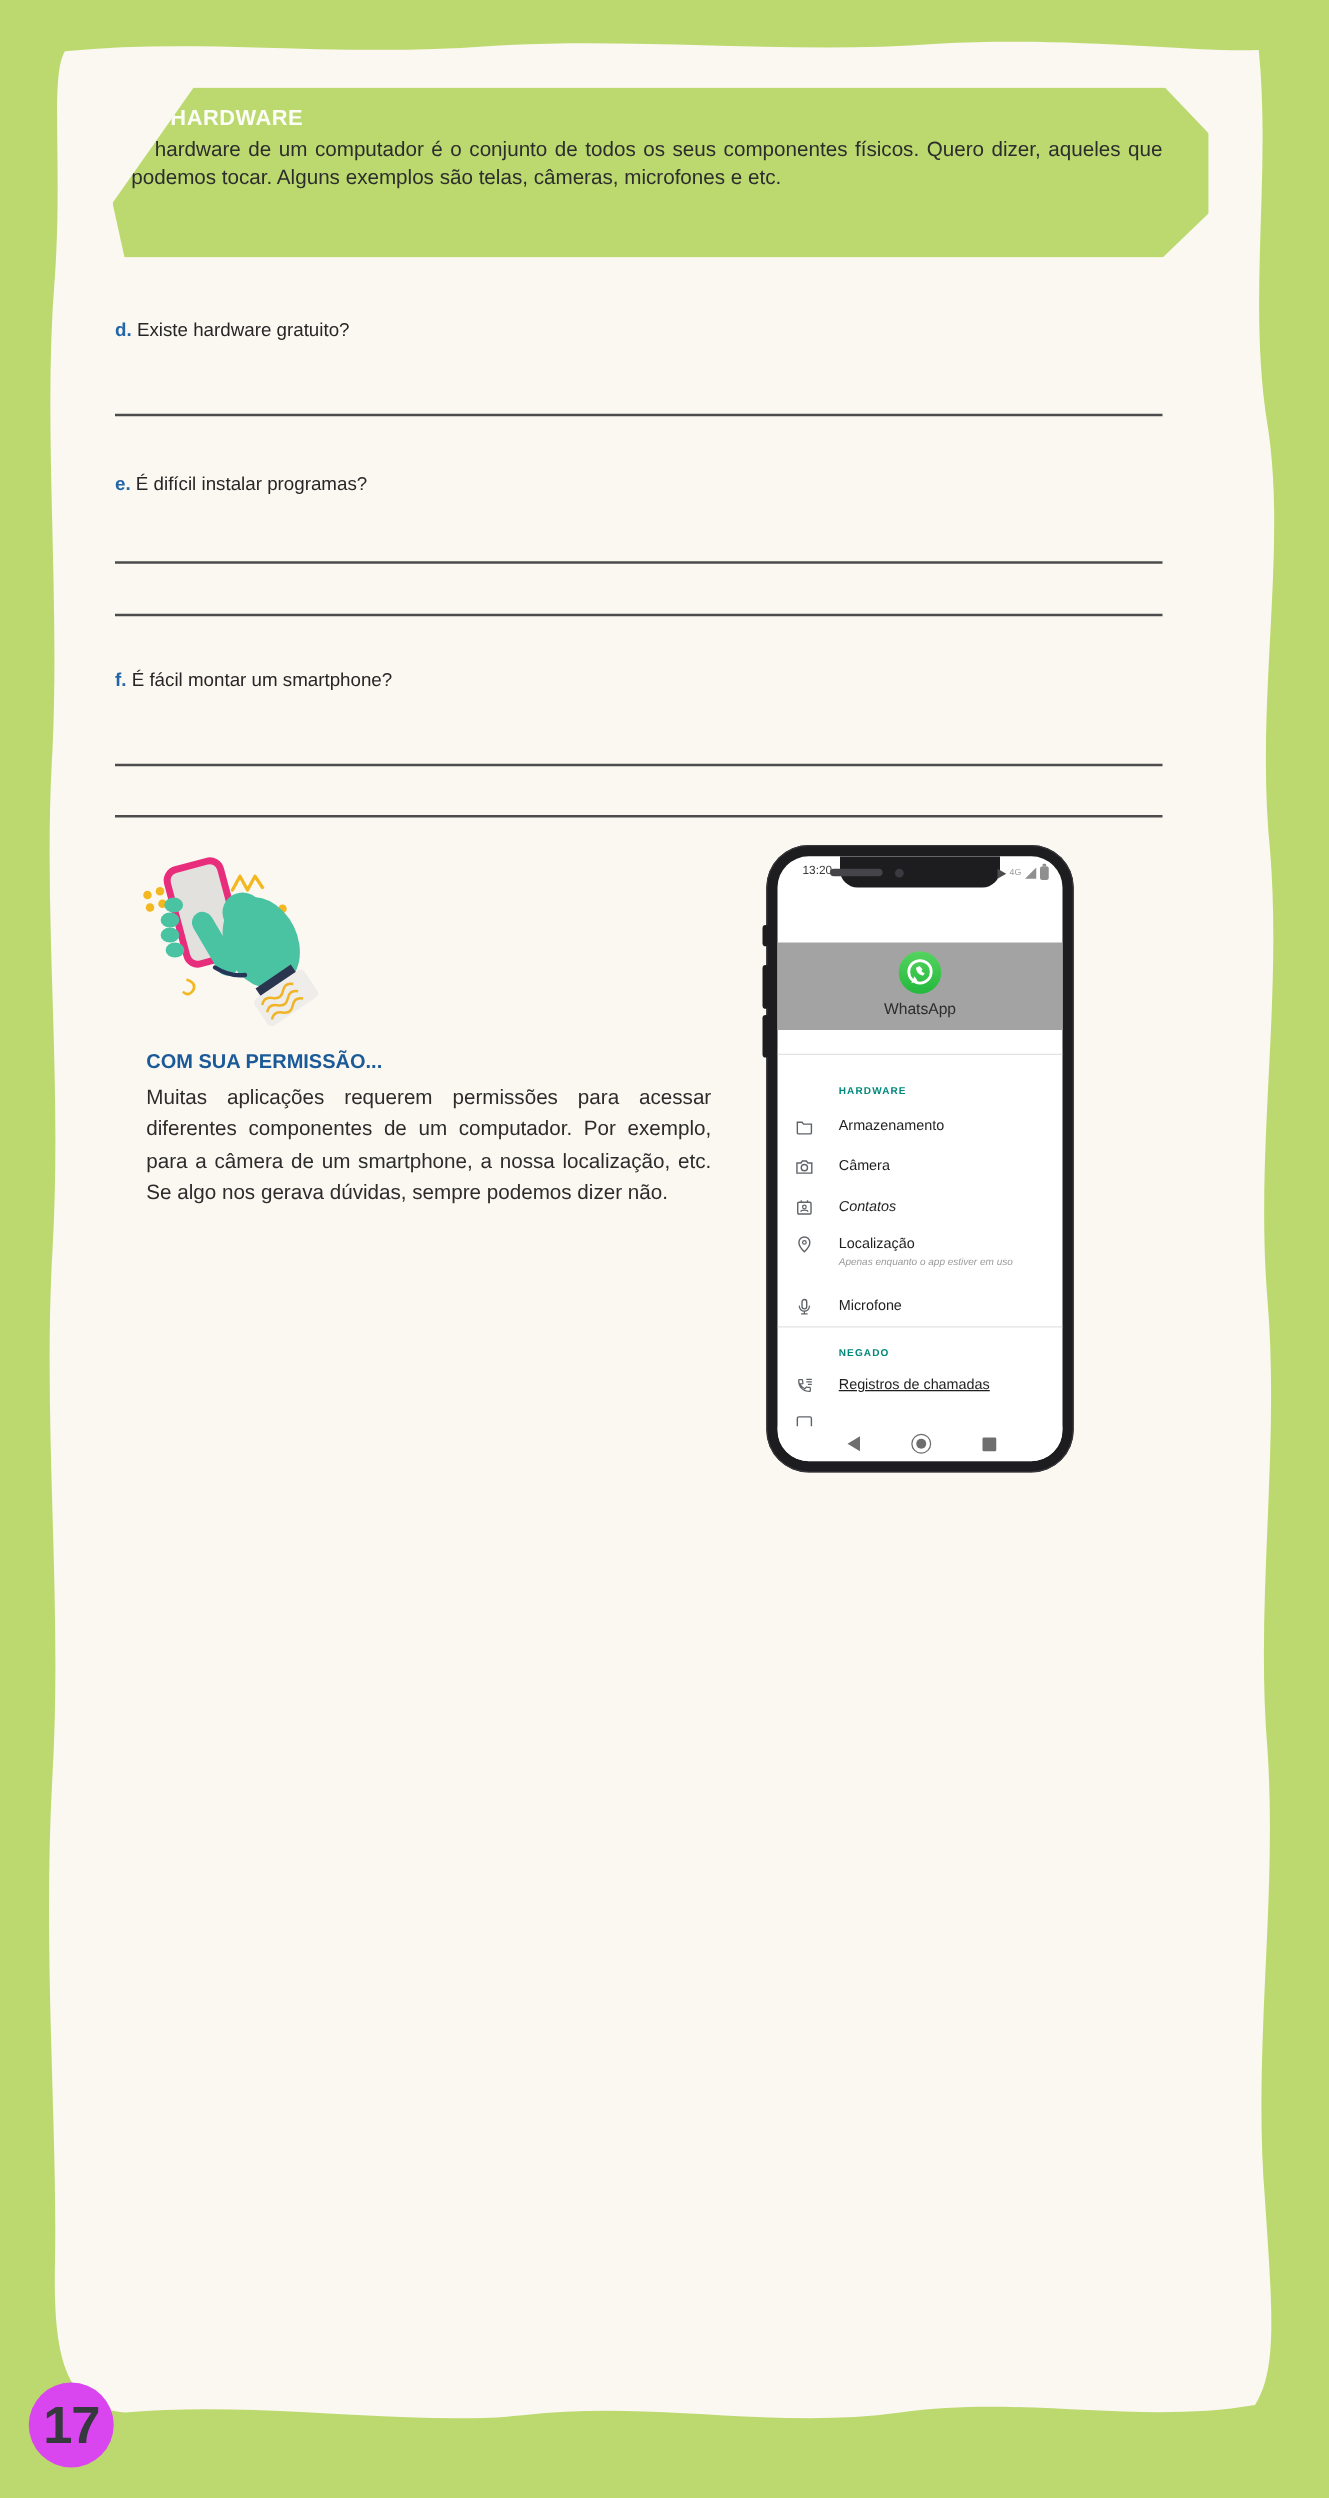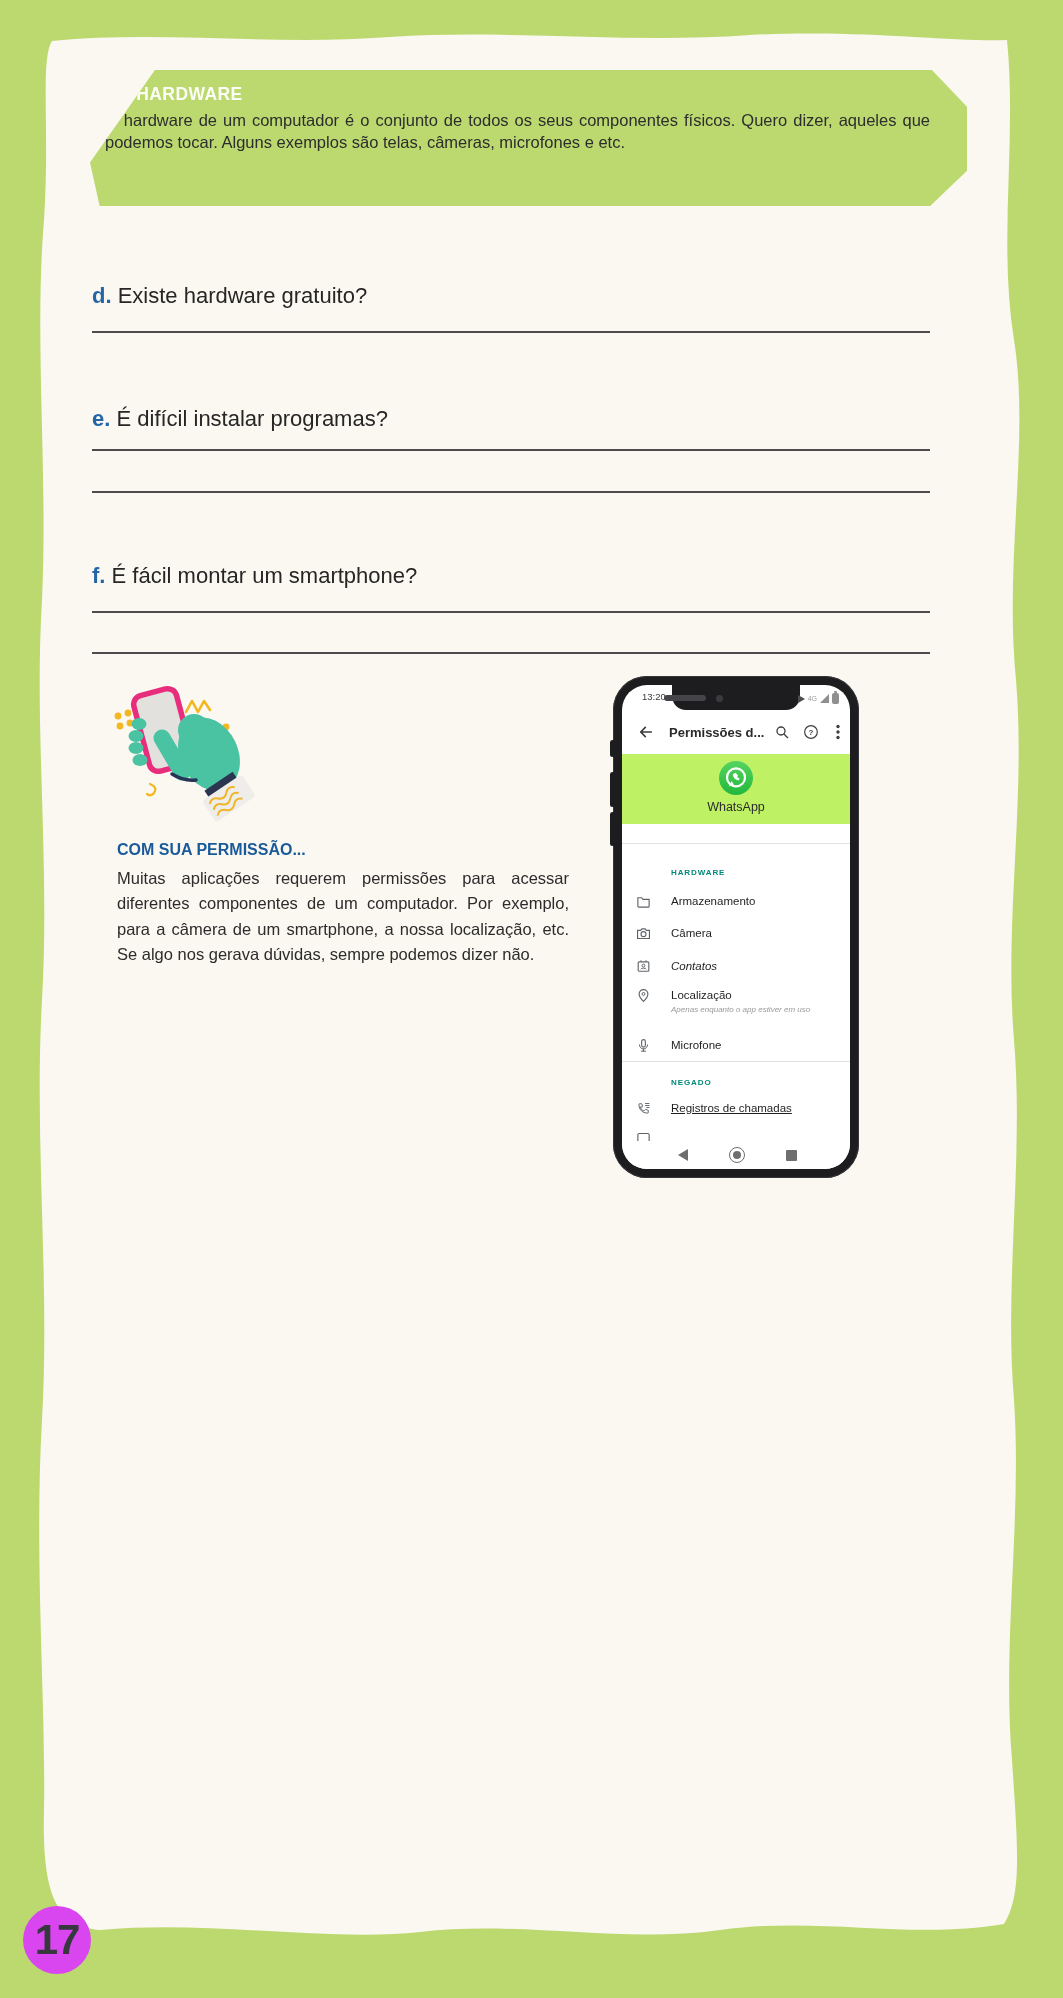--- a/index.html
+++ b/index.html
@@ -14,21 +14,21 @@
   
   .callout{
     left:90px;top:70px;width:877px;height:136px;background:#bcd96f;
     clip-path:polygon(7.4% 0%, 96% 0%, 100% 27%, 100% 74%, 95.8% 100%, 1.1% 100%, 0% 68%);
     z-index:2;
   }
   .callout-title{position:absolute;left:27px;top:14px;color:#fdfdf8;font-weight:bold;font-size:17.5px;letter-spacing:.4px;}
   .callout-body{position:absolute;left:15px;top:40px;width:825px;font-size:16.5px;line-height:21.5px;color:#2d2d2d;text-align:justify;}
 
   
-  .question{font-size:22px;color:#262626;z-index:2;margin-top:27px;}
+  .question{font-size:15px;color:#262626;z-index:2;}
   .q-marker{color:#2366a8;font-weight:bold;}
   .answer-line{height:0;border-top:2.5px solid #4c4c4c;width:838px;left:92px;z-index:2;}
 
   
   .perm-title{left:117px;top:841px;font-size:16px;font-weight:bold;color:#1b5a99;z-index:2;}
   .perm-body{left:117px;top:866px;width:452px;font-size:16.5px;line-height:25.4px;color:#2c2c2c;text-align:justify;z-index:2;}
 
   
   .phone{left:613px;top:676px;width:246px;height:502px;background:#1d1d1f;border-radius:34px;z-index:3;box-shadow:0 0 0 1px #35353a inset;}
   .side-btn{position:absolute;left:-3px;width:5px;background:#1d1d1f;border-radius:3px;}
@@ -41,21 +41,21 @@
   .vpn-tri{width:0;height:0;border-left:7px solid #4c4c4c;border-top:4px solid transparent;border-bottom:4px solid transparent;}
   .net-4g{font-size:7px;color:#9b9b9b;}
   .sig-tri{width:0;height:0;border-bottom:9px solid #8f8f8f;border-left:9px solid transparent;}
   .battery{width:7px;height:11px;background:#8f8f8f;border-radius:2px;position:relative;}
   .battery::before{content:"";position:absolute;left:2px;top:-2px;width:3px;height:2px;background:#8f8f8f;border-radius:1px;}
 
   .appbar{position:absolute;left:0;top:25px;width:100%;height:44px;display:flex;align-items:center;}
   .appbar-title{position:absolute;left:47px;font-size:13px;font-weight:600;color:#2a2a2a;}
   .ic{position:absolute;}
 
-  .wa-header{position:absolute;left:0;top:69px;width:100%;height:70px;background:#bef264;text-align:center;}
+  .wa-header{position:absolute;left:0;top:69px;width:100%;height:70px;background:#a3a3a3;text-align:center;}
   .wa-icon{position:absolute;left:97px;top:7px;width:34px;height:34px;border-radius:50%;background:linear-gradient(#55d45f,#23b83d);}
   .wa-label{position:absolute;top:46px;width:100%;font-size:12.5px;color:#2c2c2c;}
 
   .divider{position:absolute;left:0;width:100%;height:1px;background:#e2e2e0;}
   .sec-label{position:absolute;left:49px;font-size:8px;font-weight:bold;letter-spacing:.9px;color:#00897b;}
   .row-label{position:absolute;left:49px;font-size:11.5px;color:#1f1f1f;}
   .row-sub{position:absolute;left:49px;font-size:8px;color:#9a9a9a;font-style:italic;}
   .row-icon{position:absolute;left:14px;width:15px;height:15px;}
 
   .navbar{position:absolute;left:0;bottom:0;width:100%;height:28px;background:#ffffff;border-radius:0 0 22px 22px;z-index:5;}
@@ -169,39 +169,20 @@
     <div class="notch"></div>
     <div class="speaker"></div>
     <div class="front-cam"></div>
     <div class="status-icons">
       <div class="vpn-tri"></div>
       <div class="net-4g">4G</div>
       <div class="sig-tri"></div>
       <div class="battery"></div>
     </div>
 
-    <div class="appbar">
-      <svg class="ic" style="left:16px;" width="16" height="16" viewBox="0 0 24 24">
-        <path d="M20 12 H5 M11 5 l-7 7 7 7" fill="none" stroke="#3a3a3a" stroke-width="2.4" stroke-linecap="round" stroke-linejoin="round"></path>
-      </svg>
-      <div class="appbar-title">Permissões d...</div>
-      <svg class="ic" style="left:152px;" width="16" height="16" viewBox="0 0 24 24">
-        <circle cx="10.5" cy="10.5" r="6" fill="none" stroke="#3f3f3f" stroke-width="2"></circle>
-        <path d="M15 15 l5.5 5.5" stroke="#3f3f3f" stroke-width="2" stroke-linecap="round"></path>
-      </svg>
-      <svg class="ic" style="left:181px;" width="16" height="16" viewBox="0 0 24 24">
-        <circle cx="12" cy="12" r="9.5" fill="none" stroke="#3f3f3f" stroke-width="1.8"></circle>
-        <text x="12" y="16.5" font-size="12" font-weight="bold" fill="#3f3f3f" text-anchor="middle" font-family="Liberation Sans, sans-serif">?</text>
-      </svg>
-      <svg class="ic" style="left:213px;" width="6" height="16" viewBox="0 0 6 16">
-        <circle cx="3" cy="2.5" r="1.7" fill="#3f3f3f"></circle>
-          <circle cx="3" cy="8" r="1.7" fill="#3f3f3f"></circle>
-          <circle cx="3" cy="13.5" r="1.7" fill="#3f3f3f"></circle>
-      </svg>
-    </div>
 
     <div class="wa-header">
       <div class="wa-icon">
         <svg width="34" height="34" viewBox="0 0 34 34">
           <circle cx="17" cy="16.4" r="9" fill="none" stroke="#ffffff" stroke-width="2.2"></circle>
           <path d="M 10 25.5 L 12.5 20 L 15 23.5 Z" fill="#ffffff"></path>
           <path d="M 13.8 13.2 q 0 4.6 5.6 6.4 l 1.4-2 q -1.6-.6-2.6-1.6 l .8-1.6 l -2.4-2.6 z" fill="#ffffff"></path>
         </svg>
       </div>
       <div class="wa-label">WhatsApp</div>

